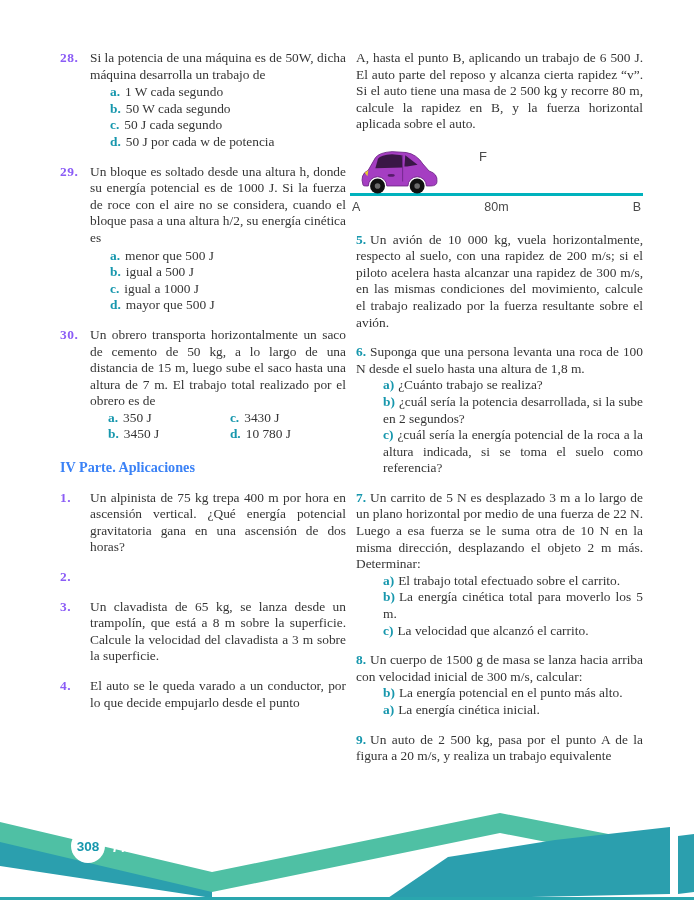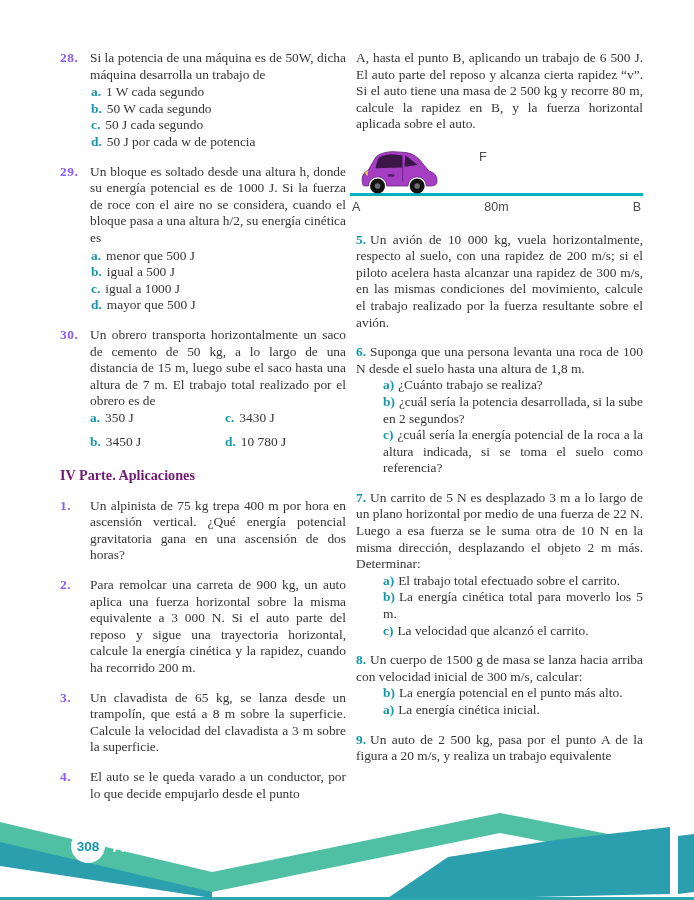--- a/index.html
+++ b/index.html
@@ -14,25 +14,25 @@
     color:#353535;
   }
   .col{position:absolute;top:50px;}
   #col-left{left:60px;width:286px;}
   #col-right{left:350px;width:293px;}
 
   .problem{display:flex;margin-bottom:13px;}
   .pnum{flex:0 0 30px;color:#8b5cf6;font-weight:bold;letter-spacing:.5px;}
   .pbody{flex:1;text-align:justify;}
   .opts{margin-top:1px;}
-  .opt{margin-left:1px;}
+  .opt{margin-left:20px;}
   .opt-label{color:#1797ad;font-weight:bold;margin-right:5px;}
-  .optgrid{display:grid;grid-template-columns:1.05fr 1fr;margin-left:0;gap:8px;}
+  .optgrid{display:grid;grid-template-columns:1.05fr 1fr;margin-left:18px;}
 
-  .heading{color:#701a75;font-weight:bold;font-size:14.2px;margin:16px 0 14px 0;}
+  .heading{color:#3b82f6;font-weight:bold;font-size:14.2px;margin:16px 0 14px 0;}
 
   
   .pflush{text-align:justify;margin-bottom:13px;margin-left:6px;}
   .pflush .inum{color:#1797ad;font-weight:bold;margin-right:4px;}
   .sub{margin-left:27px;text-align:justify;}
   .sub .opt-label{margin-right:4px;}
 
   
   .figure{position:relative;margin:8px 0 16px 0;}
   .fig-top{position:relative;height:47px;}
@@ -93,21 +93,20 @@
 
     <div class="heading">IV Parte. Aplicaciones</div>
 
     <div class="problem">
       <span class="pnum">1.</span>
       <div class="pbody">Un alpinista de 75 kg trepa 400 m por hora en ascensión vertical. ¿Qué energía potencial gravitatoria gana en una ascensión de dos horas?</div>
     </div>
 
     <div class="problem">
       <span class="pnum">2.</span>
-      <div class="pbody">Para remolcar una carreta de 900 kg, un auto aplica una fuerza horizontal sobre la misma equivalente a 3 000 N. Si el auto parte del reposo y sigue una trayectoria horizontal, calcule la energía cinética y la rapidez, cuando ha recorrido 200 m.</div>
     </div>
 
     <div class="problem">
       <span class="pnum">3.</span>
       <div class="pbody">Un clavadista de 65 kg, se lanza desde un trampolín, que está a 8 m sobre la superficie. Calcule la velocidad del clavadista a 3 m sobre la superficie.</div>
     </div>
 
     <div class="problem">
       <span class="pnum">4.</span>
       <div class="pbody">El auto se le queda varado a un conductor, por lo que decide empujarlo desde el punto</div>

